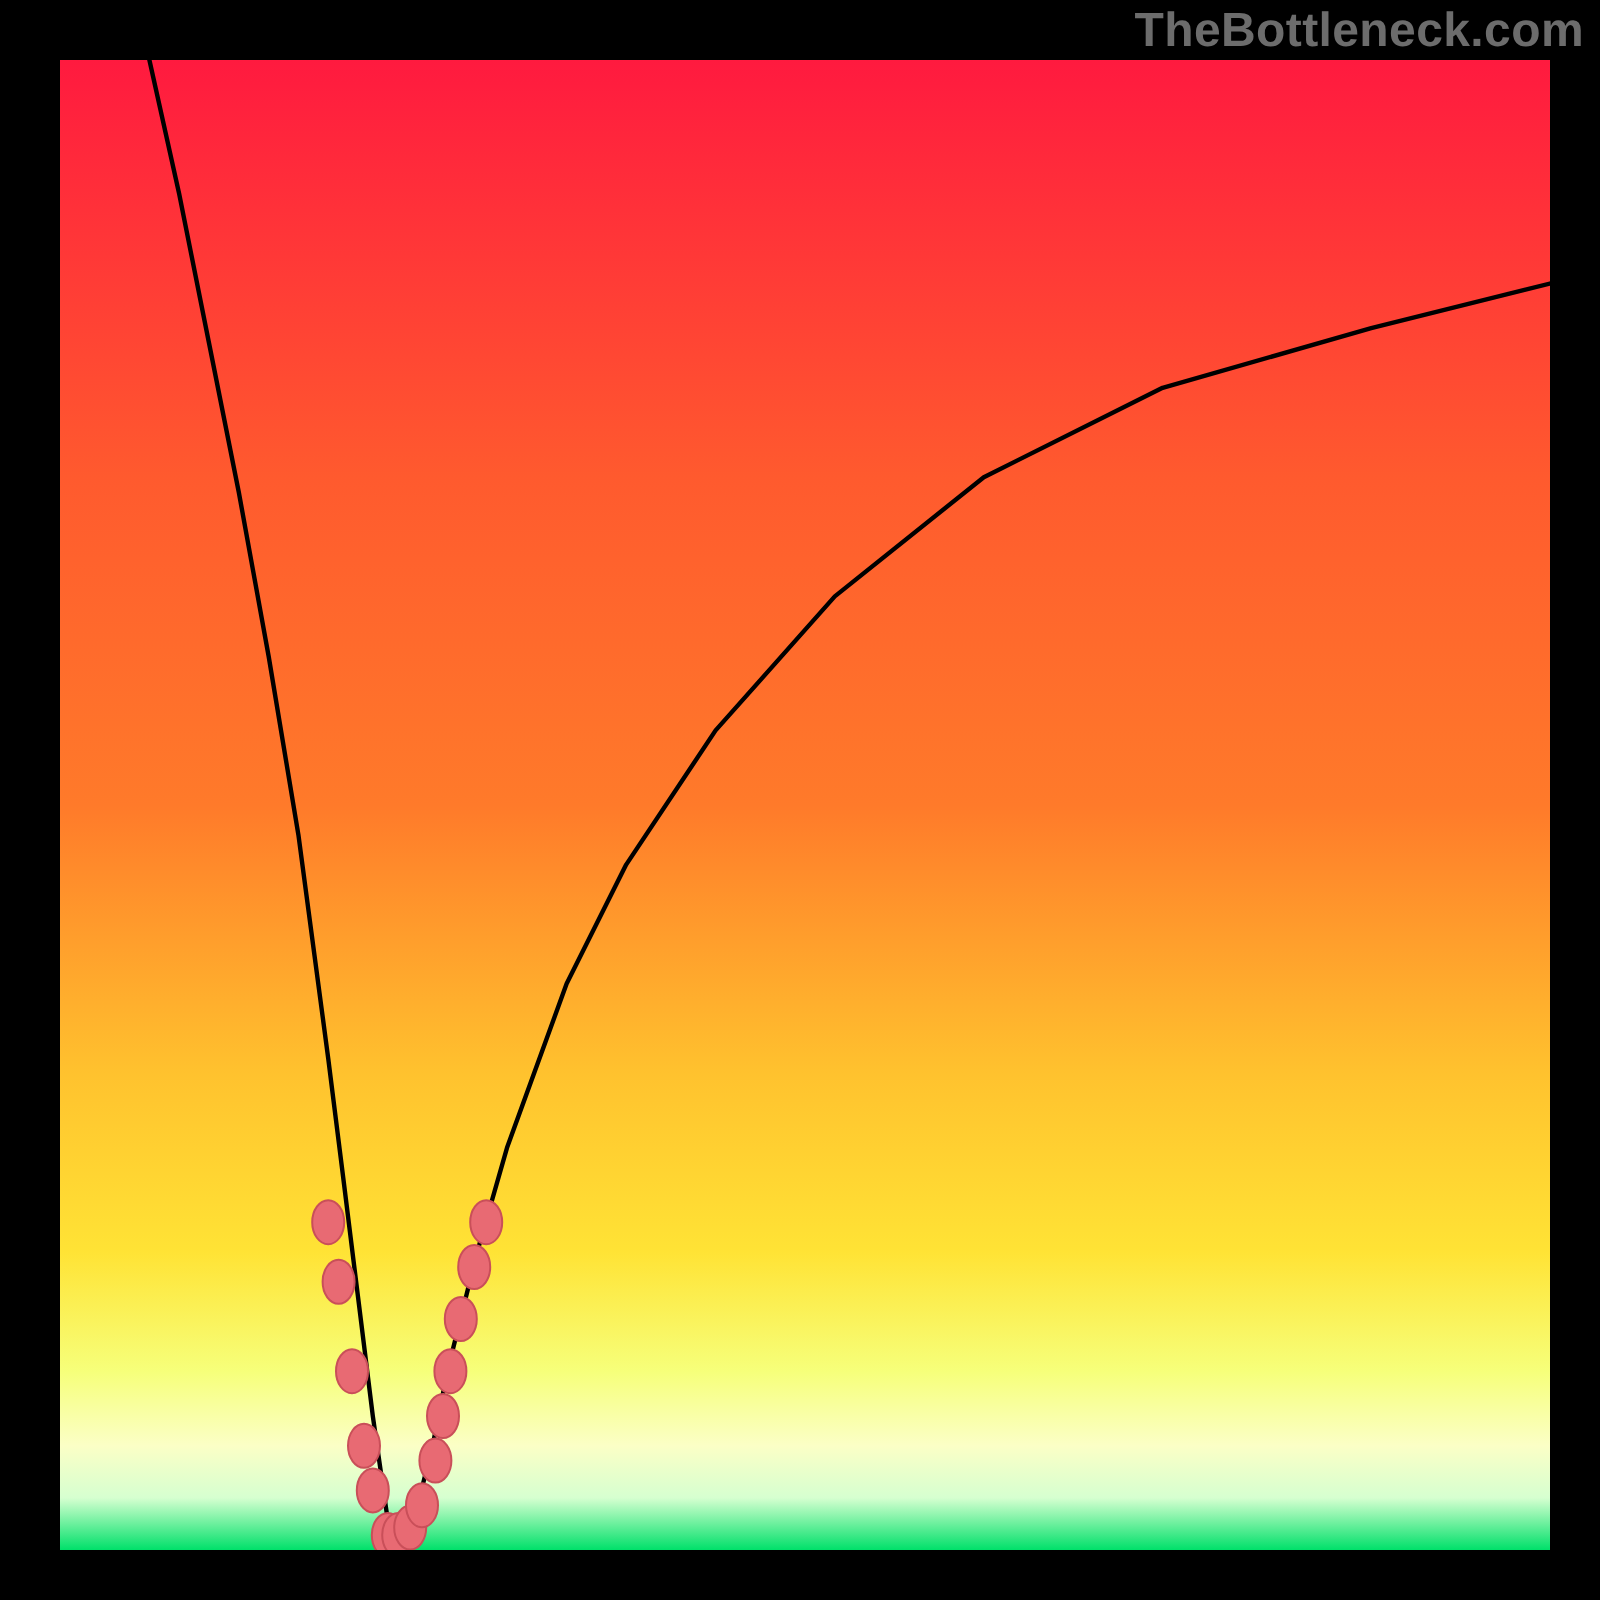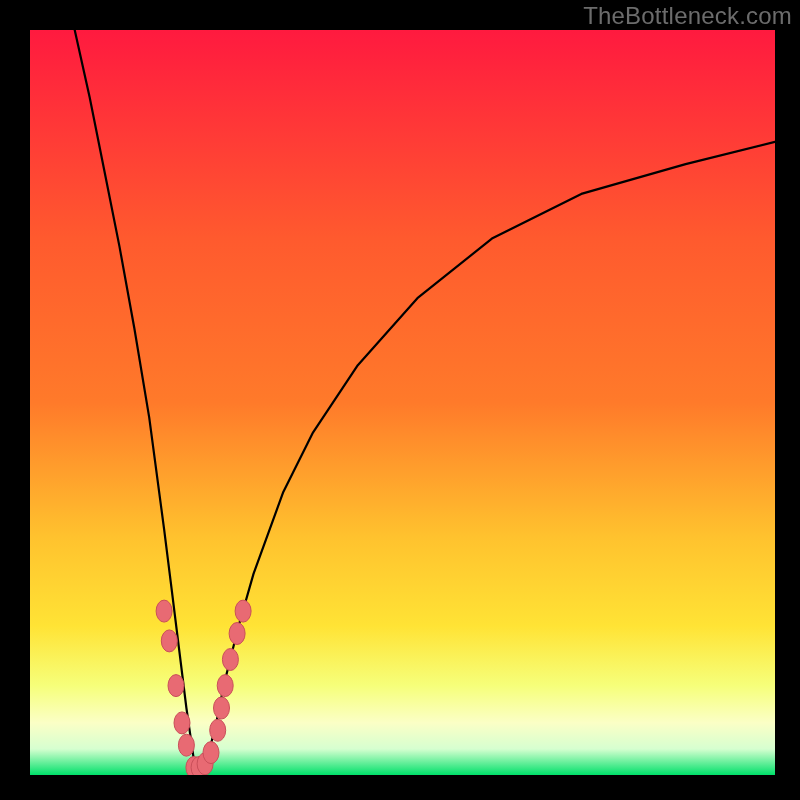--- a/index.html
+++ b/index.html
@@ -19,21 +19,21 @@
   .plot {
     position: absolute;
     box-sizing: border-box;
   }
   .watermark {
     position: absolute;
     top: 2px;
     right: 8px;
     color: #6c6c6c;
     font-size: 24px;
-    font-weight: 400;
+    font-weight: 700;
     letter-spacing: 0.2px;
     user-select: none;
   }
   svg { display: block; }
 </style>
 </head>
 <body>
 
 <div class="frame">
   <div class="plot" id="plot" style="left: 30px; top: 30px; width: 745px; height: 745px;">

